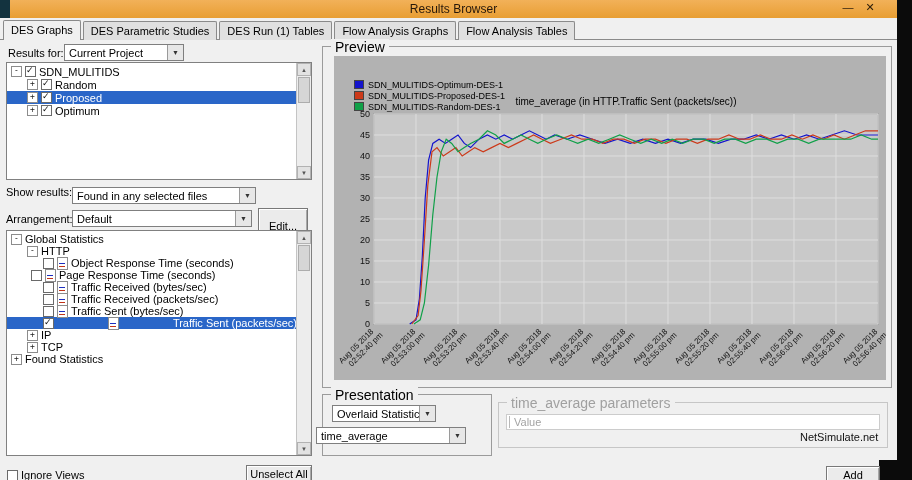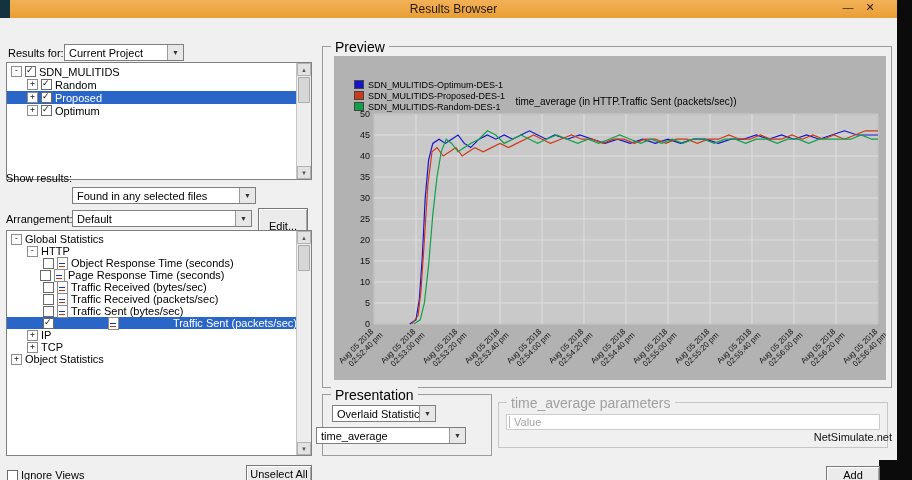--- a/index.html
+++ b/index.html
@@ -58,38 +58,45 @@
   .groupbox.disabled .gb-label{color:#a0a0a0;}
 
   #chart-wrap{position:absolute;left:334px;top:56px;width:552px;height:324px;}
   #legend{position:absolute;left:354px;top:60px;z-index:3;margin-top:19px;}
   .legend-row{display:flex;align-items:center;height:11px;font-size:9px;}
   .legend-swatch{width:8px;height:7px;margin-right:4px;border:1px solid #444;flex:none;}
 
   #param-field{position:absolute;left:506px;top:414px;width:374px;height:16px;background:#fff;
                border:1px solid #cccccc;color:#a3a3a3;font-size:11px;display:flex;align-items:center;box-sizing:border-box;}
   #param-field span{border-left:1px solid #b9b9b9;padding-left:4px;margin-left:2px;}
-  #watermark{position:absolute;left:800px;top:431px;width:92px;text-align:right;font-size:11px;color:#111;z-index:5;}
+  #watermark{position:absolute;left:800px;top:431px;width:92px;font-size:11px;color:#111;z-index:5;}
 </style>
 </head>
 <body>
 
 <div id="screen">
 
   <div class="titlebar">
     <span>Results Browser</span>
     <div class="win-controls">
       <span>—</span>
       <span>✕</span>
     </div>
   </div>
   <div class="corner-left"></div>
   <div class="edge-right"></div>
   <div class="corner-br"></div>
 
+  <div id="tab-bar">
+      <div class="tab active">DES Graphs</div>
+      <div class="tab">DES Parametric Studies</div>
+      <div class="tab">DES Run (1) Tables</div>
+      <div class="tab">Flow Analysis Graphs</div>
+      <div class="tab">Flow Analysis Tables</div>
+    </div>
 
   <span class="lbl" style="left:8px;top:47px;">Results for:</span>
   <div class="combo" style="left:64px;top:44px;width:120px;">
     <span class="combo-text">Current Project</span>
     <span class="combo-btn">▼</span>
   </div>
 
   <div class="listbox" style="left:6px;top:62px;width:306px;height:118px;">
     <div class="tree" id="project-tree">
         <div class="row h13" style="padding-left: 4px;">
@@ -113,21 +120,21 @@
           <span class="row-label">Optimum</span>
         </div>
       </div>
     <div class="scrollbar">
       <div class="sb-btn sb-up">▲</div>
       <div class="sb-thumb"></div>
       <div class="sb-btn sb-down">▼</div>
     </div>
   </div>
 
-  <span class="lbl" style="left:6px;top:172px;">Show results:</span>
+  <span class="lbl" style="left:6px;top:186px;">Show results:</span>
   <div class="combo" style="left:72px;top:187px;width:184px;">
     <span class="combo-text">Found in any selected files</span>
     <span class="combo-btn">▼</span>
   </div>
 
   <span class="lbl" style="left:6px;top:213px;">Arrangement:</span>
   <div class="combo" style="left:72px;top:210px;width:180px;">
     <span class="combo-text">Default</span>
     <span class="combo-btn">▼</span>
   </div>
@@ -141,21 +148,21 @@
         </div>
         <div class="row" style="padding-left: 20px;">
           <span class="expander">-</span>
           <span class="row-label">HTTP</span>
         </div>
         <div class="row" style="padding-left: 36px;">
           <span class="checkbox"></span>
           <span class="stat-icon"></span>
           <span class="row-label">Object Response Time (seconds)</span>
         </div>
-        <div class="row" style="padding-left: 33px;">
+        <div class="row" style="padding-left: 24px;">
           <span class="checkbox"></span>
           <span class="stat-icon"></span>
           <span class="row-label">Page Response Time (seconds)</span>
         </div>
         <div class="row" style="padding-left: 36px;">
           <span class="checkbox"></span>
           <span class="stat-icon"></span>
           <span class="row-label">Traffic Received (bytes/sec)</span>
         </div>
         <div class="row" style="padding-left: 36px;">
@@ -176,21 +183,21 @@
         <div class="row" style="padding-left: 20px;">
           <span class="expander">+</span>
           <span class="row-label">IP</span>
         </div>
         <div class="row" style="padding-left: 20px;">
           <span class="expander">+</span>
           <span class="row-label">TCP</span>
         </div>
         <div class="row" style="padding-left: 4px;">
           <span class="expander">+</span>
-          <span class="row-label">Object Statistics</span>
+          <span class="row-label">Found Statistics</span>
         </div>
       </div>
     <div class="scrollbar">
       <div class="sb-btn sb-up">▲</div>
       <div class="sb-thumb"></div>
       <div class="sb-btn sb-down">▼</div>
     </div>
   </div>
 
   <span class="checkbox" style="position:absolute;left:7px;top:470px;"></span>

